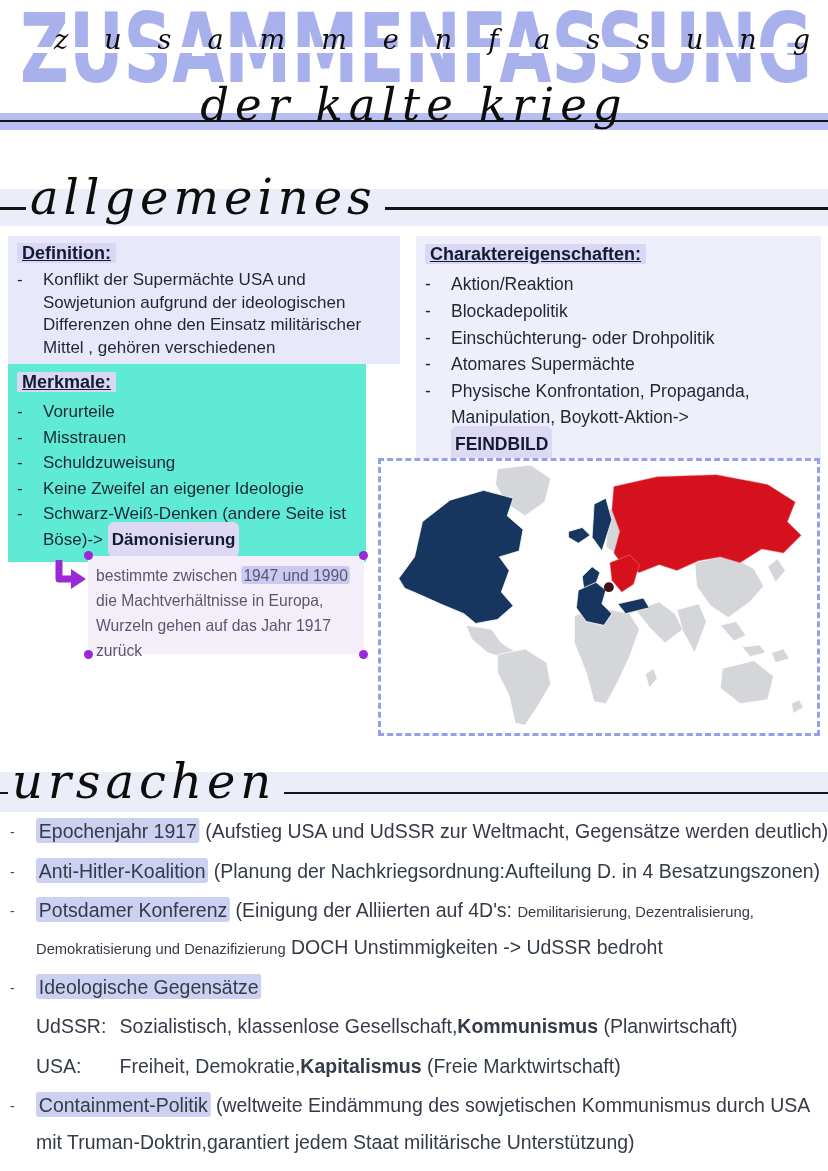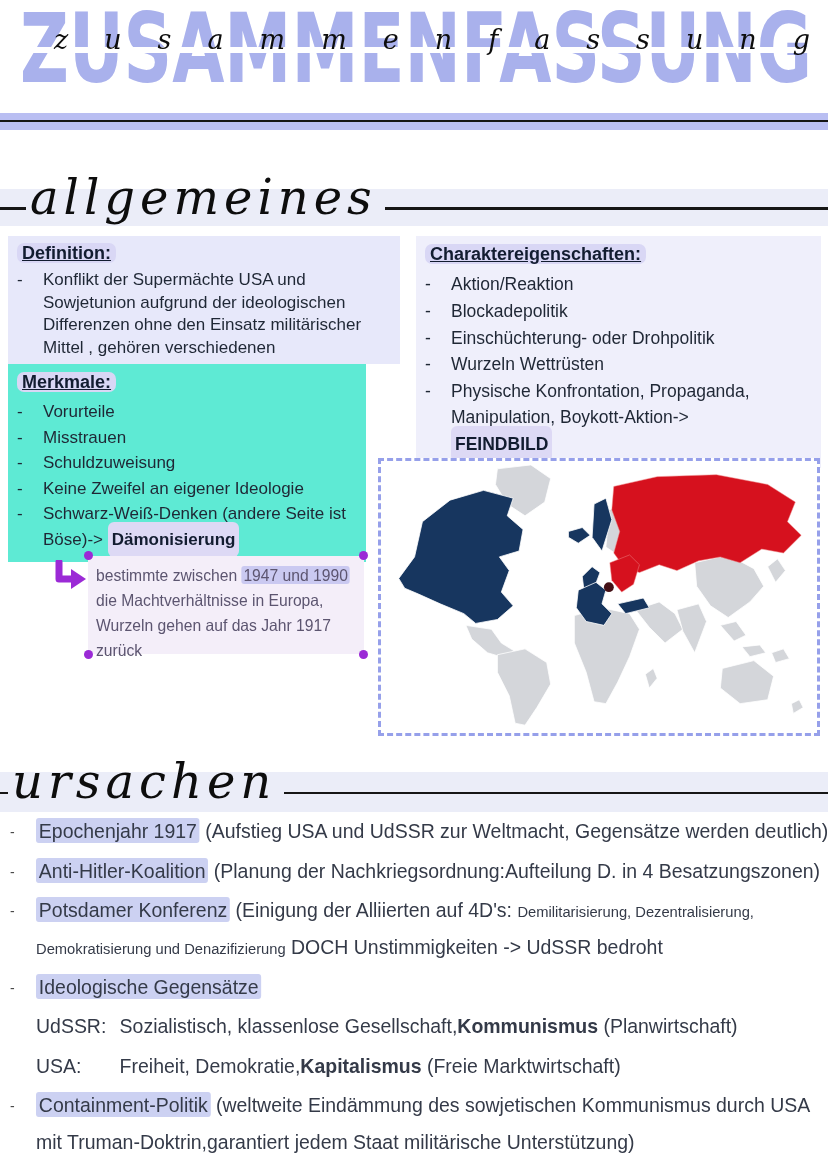--- a/index.html
+++ b/index.html
@@ -39,21 +39,21 @@
   .script-text {
     font-family:"DejaVu Serif", serif; font-style:italic; font-size:48px;
     letter-spacing:5px; color:#0d0d0d; line-height:1; margin-top:-22px; padding:0 8px 0 4px;
     white-space:nowrap;
   }
   #bar-allgemeines { top:189px; height:37px; }
   #bar-ursachen    { top:772px; height:40px; }
 
   
   .hl-pill {
-    background:#d9d7f5; border-radius:7px; padding:0 5px;
+    background:#d9d7f5; border-radius:1px; padding:0 5px;
     font-weight:bold; text-decoration:underline; color:#121c30; font-size:18px;
   }
   .box { position:absolute; padding:5px 9px 10px; font-size:17px; line-height:1.34; color:#1f2735; }
   #definition-box { left:8px; top:236px; width:392px; background:#e7e8fa; padding-bottom:4px; }
   #merkmale-box   { left:8px; top:364px; width:358px; background:#5eead4; line-height:1.5; }
   #charakter-box  { left:416px; top:236px; width:405px; background:#efeffb; line-height:1.52; font-size:17.5px; }
   .box .head { margin-bottom:3px; }
   .brow { display:flex; }
   .bdash { width:26px; flex:none; }
   .btext { flex:1; }
@@ -107,20 +107,21 @@
 <div class="page">
 
   <svg class="big-title-svg" width="800" height="100" viewBox="0 0 800 100">
     <text x="400" y="80" text-anchor="middle" font-size="96" textLength="792" lengthAdjust="spacingAndGlyphs">ZUSAMMENFASSUNG</text>
   </svg>
   <div class="title-gap"></div>
   <div class="title-overlay">zusammenfassung</div>
 
   <div class="subtitle-bar"></div>
   <div class="subtitle-line"></div>
+  <div class="subtitle-text">der kalte krieg</div>
 
   <div class="script-bar" id="bar-allgemeines">
     <div class="script-row">
       <div class="line lead"></div>
       <span class="script-text">allgemeines</span>
       <div class="line trail"></div>
     </div>
   </div>
 
   <div class="box" id="definition-box">
@@ -165,21 +166,21 @@
     <div class="brow">
         <span class="bdash">-</span>
         <span class="btext">Blockadepolitik</span>
       </div>
     <div class="brow">
         <span class="bdash">-</span>
         <span class="btext">Einschüchterung- oder Drohpolitik</span>
       </div>
     <div class="brow">
         <span class="bdash">-</span>
-        <span class="btext">Wurzeln Wettrüsten</span>
+        <span class="btext">Atomares Supermächte</span>
       </div>
     <div class="brow">
       <span class="bdash">-</span>
       <span class="btext"><span>Physische Konfrontation, Propaganda, Manipulation, Boykott-Aktion-&gt;</span><br><b class="term-pill">FEINDBILD</b></span>
     </div>
   </div>
 
   <svg class="note-arrow-svg" width="38" height="36" viewBox="0 0 38 36">
     <path d="M7 2 V19 H19" fill="none" stroke="#9b2ad6" stroke-width="7" stroke-linecap="round" stroke-linejoin="round"></path>
     <polygon points="19,9 34,19 19,29" fill="#9b2ad6"></polygon>

